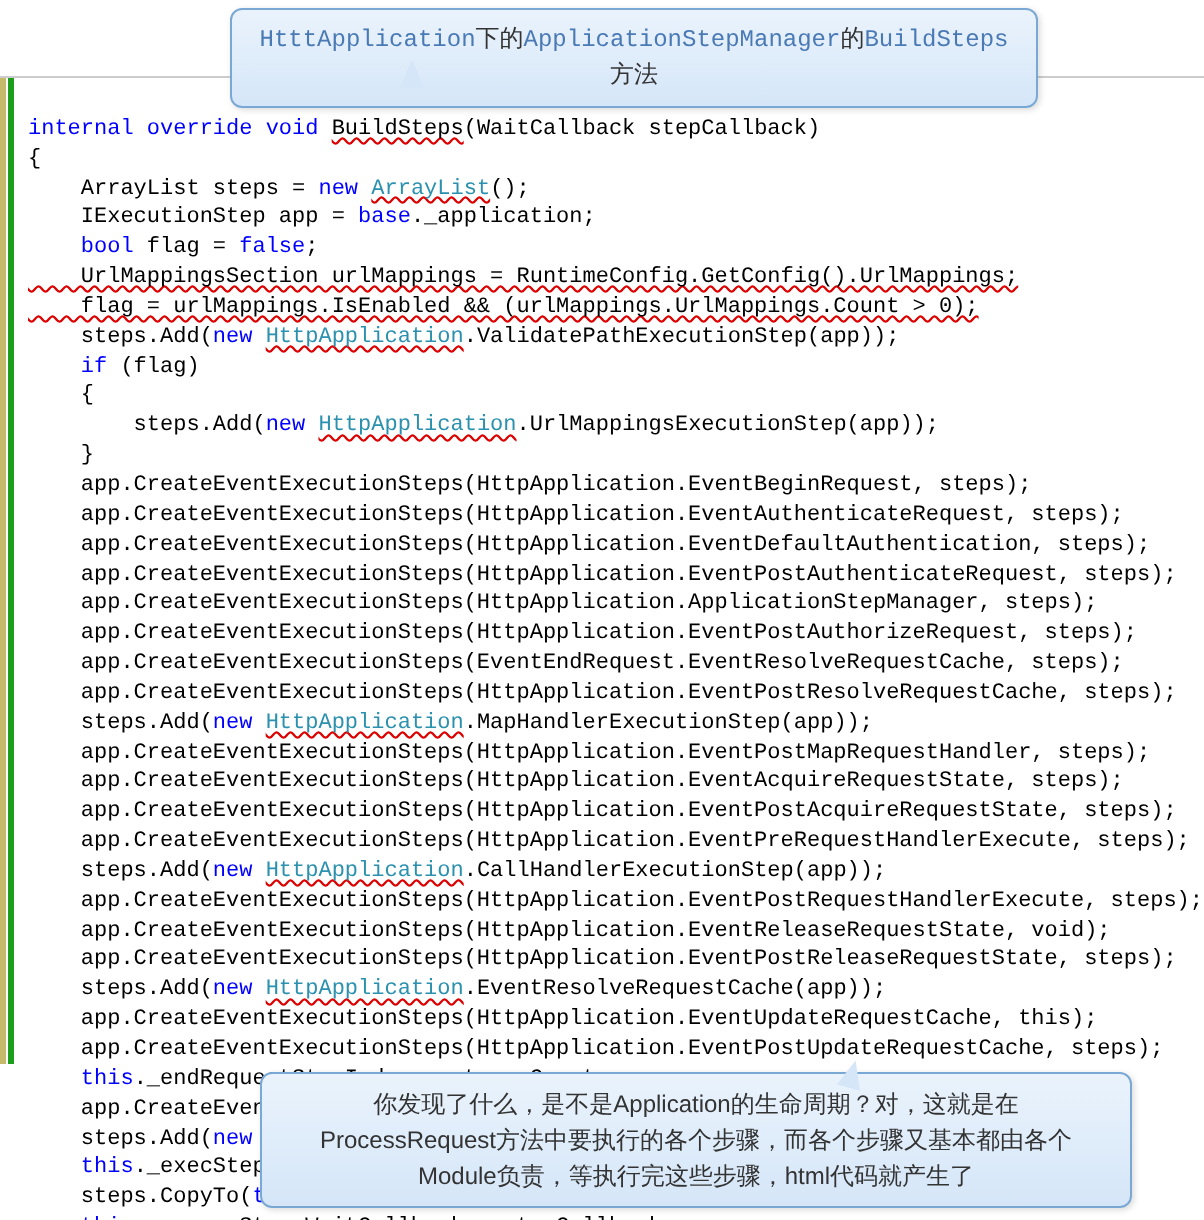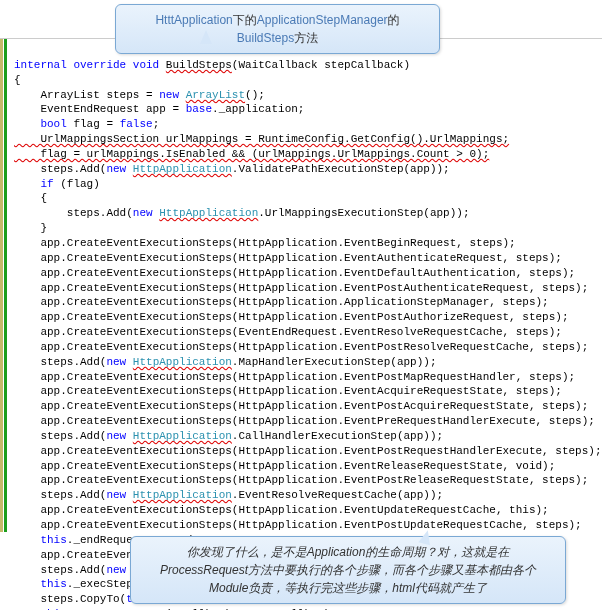--- a/index.html
+++ b/index.html
@@ -18,22 +18,22 @@
     border: 1px solid #7aa8d4;
     border-radius: 6px;
     padding: 6px 12px;
     color: #333;
     font-family: "Microsoft YaHei", sans-serif;
     font-size: 12px;
     text-align: center;
     line-height: 1.5;
     box-shadow: 1px 1px 3px rgba(0,0,0,0.15);
   }
-  .callout-top { top: 4px; left: 115px; width: 325px; }
-  .callout-bottom { bottom: 6px; left: 130px; width: 436px; font-style: italic; }
+  .callout-top { top: 4px; left: 115px; width: 404px; font-family: Liberation Mono, monospace; }
+  .callout-bottom { bottom: 6px; left: 130px; width: 436px; }
   .callout .hi1 { color: #4a7ab5; }
   .callout .hi2 { color: #4a7ab5; }
   .pointer {
     position: absolute;
     width: 0; height: 0;
     border-left: 6px solid transparent;
     border-right: 6px solid transparent;
     border-bottom: 14px solid #d5e6f8;
   }
   .pointer-top { top: 30px; left: 200px; }
@@ -76,21 +76,21 @@
 </head>
 <body>
 
 <div class="gutter2"></div>
 <div class="gutter"></div>
 
 <div class="code-wrap">
 <pre><span class="kw">internal override void </span><span class="tx err">BuildSteps</span><span class="tx">(WaitCallback stepCallback)</span>
 <span class="pn">{</span>
 <span class="tx">    ArrayList steps = </span><span class="kw">new </span><span class="typ err">ArrayList</span><span class="tx">();</span>
-<span class="tx">    EventEndRequest app = </span><span class="kw">base</span><span class="tx">._application;</span>
+<span class="tx">    IExecutionStep app = </span><span class="kw">base</span><span class="tx">._application;</span>
 <span class="tx">    </span><span class="kw">bool</span><span class="tx"> flag = </span><span class="kw">false</span><span class="tx">;</span>
 <span class="tx err">    UrlMappingsSection urlMappings = RuntimeConfig.GetConfig().UrlMappings;</span>
 <span class="tx err">    flag = urlMappings.IsEnabled &amp;&amp; (urlMappings.UrlMappings.Count &gt; 0);</span>
 <span class="tx">    steps.Add(</span><span class="kw">new </span><span class="typ err">HttpApplication</span><span class="tx">.ValidatePathExecutionStep(app));</span>
 <span class="tx">    </span><span class="kw">if</span><span class="tx"> (flag)</span>
 <span class="pn">    {</span>
 <span class="tx">        steps.Add(</span><span class="kw">new </span><span class="typ err">HttpApplication</span><span class="tx">.UrlMappingsExecutionStep(app));</span>
 <span class="pn">    }</span>
 <span class="tx">    app.CreateEventExecutionSteps(HttpApplication.EventBeginRequest, steps);</span>
 <span class="tx">    app.CreateEventExecutionSteps(HttpApplication.EventAuthenticateRequest, steps);</span>

